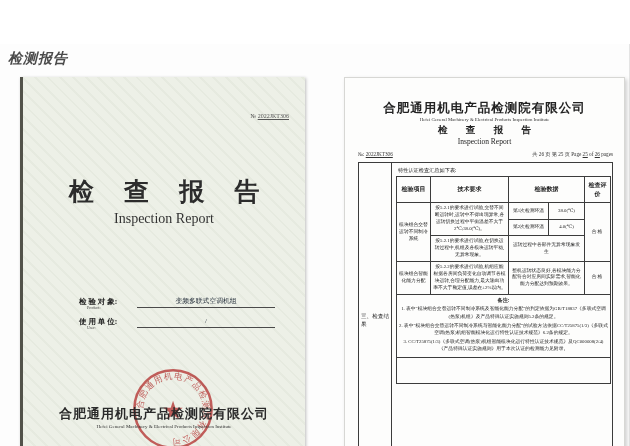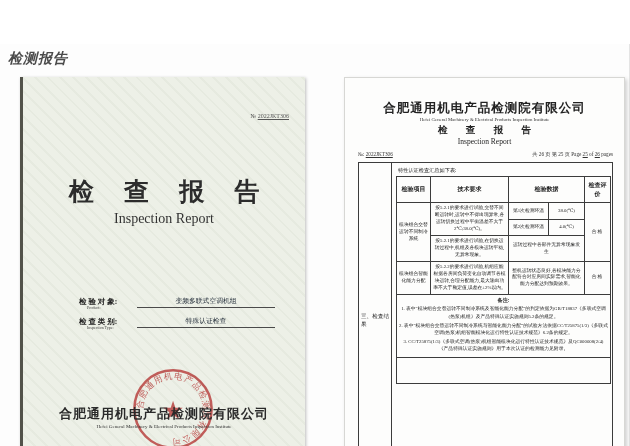--- a/index.html
+++ b/index.html
@@ -84,24 +84,24 @@
     <div class="cover-fields">
       <div class="f-row">
         <div class="f-label">
           <span>检 验 对 象:</span>
           <span class="en">Product:</span>
         </div>
         <div class="f-value">变频多联式空调机组</div>
       </div>
       <div class="f-row">
         <div class="f-label">
-          <span>检 查 类 别:</span>
-          <span class="en">Inspection Type:</span>
+          <span>使 用 单 位:</span>
+          <span class="en">User:</span>
         </div>
-        <div class="f-value">特殊认证检查</div>
+        <div class="f-value">/</div>
       </div>
     </div>
 
     <svg class="seal" viewBox="0 0 100 100">
       <circle cx="50" cy="50" r="46" fill="none" stroke="#c43b3b" stroke-width="3"></circle>
       <defs>
           <path id="sealArc" d="M 50,50 m -36,0 a 36,36 0 1,1 72,0 a 36,36 0 1,1 -72,0"></path>
         </defs>
       <text fill="#c43b3b" font-size="10" letter-spacing="1.5">
         <textPath href="#sealArc">合肥通用机电产品检测院有限公司</textPath>

